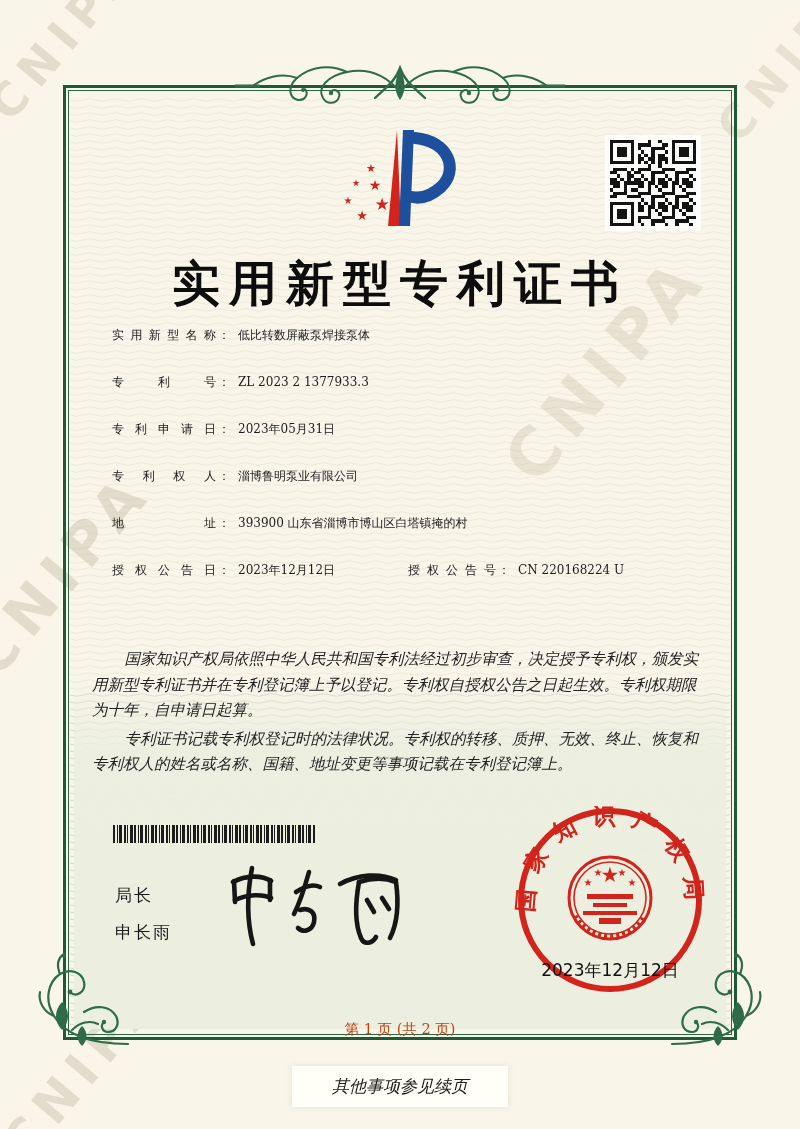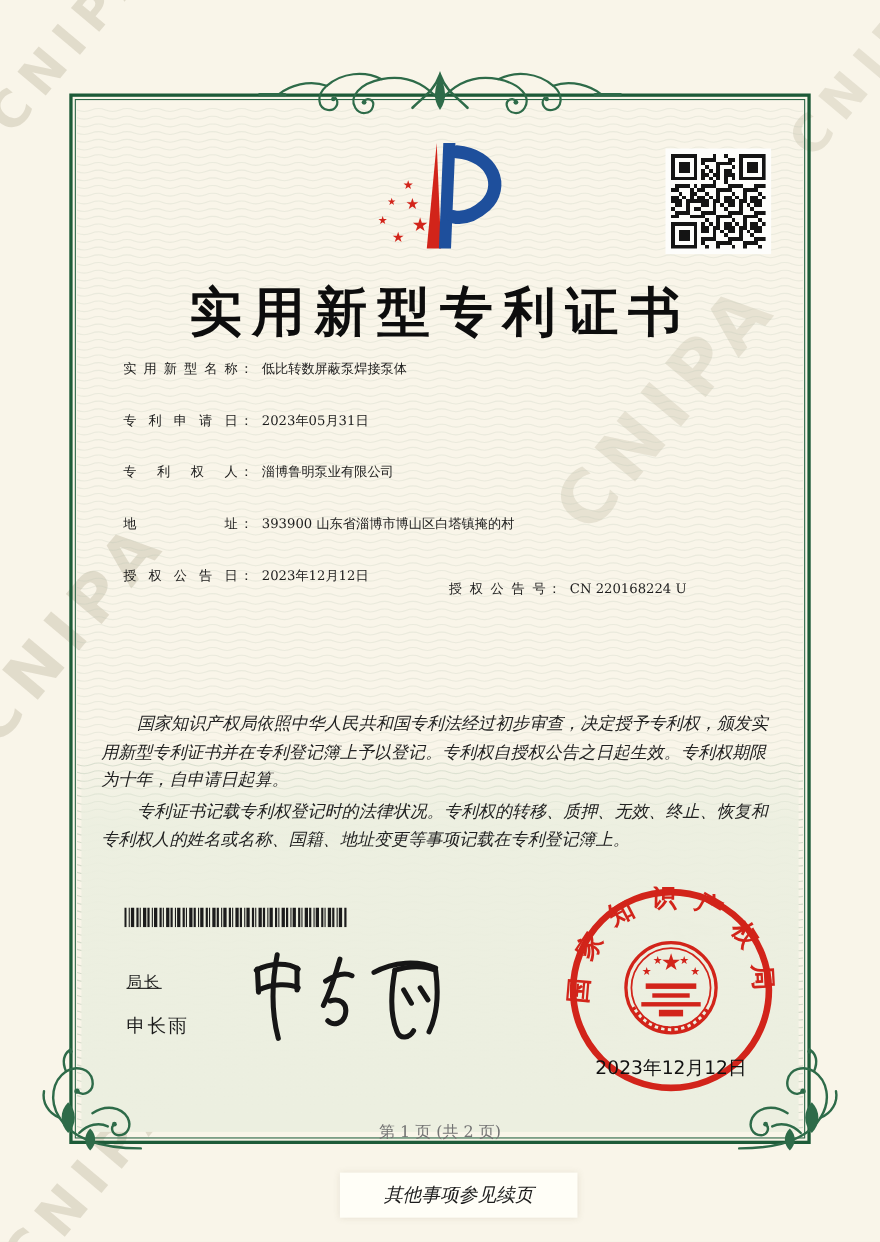--- a/index.html
+++ b/index.html
@@ -42,37 +42,37 @@
   .title{
     position:absolute;left:0;top:252px;width:100%;text-align:center;
     font-size:48px;font-weight:bold;letter-spacing:9px;color:#0d0d0d;
   }
   
   .fields{position:absolute;left:112px;top:323px;width:614px;font-size:12px;}
   .frow{line-height:25px;margin-bottom:22px;white-space:nowrap;position:relative;}
   .flabel{display:inline-block;width:104px;text-align:justify;text-align-last:justify;vertical-align:top;}
   .fcolon{display:inline-block;margin:0 2px 0 2px;}
   .fvalue{display:inline-block;margin-left:6px;}
-  .grant-second{position:absolute;left:296px;top:0;margin-top:12px;}
+  .grant-second{position:absolute;left:296px;top:0;}
   .grant-second .flabel{width:88px;}
   
   .paras{position:absolute;left:92px;top:646px;width:618px;
          font-size:15.5px;line-height:25.5px;font-style:italic;color:#222;}
   .paras p{margin:0 0 3px 0;text-indent:2.1em;font-family:Liberation Serif, serif;}
   
   .barcode-wrap{position:absolute;left:113px;top:825px;width:208px;height:18px;}
-  .sig-title{position:absolute;left:115px;top:884px;font-size:14px;letter-spacing:2px;text-decoration:underline;}
+  .sig-title{position:absolute;left:115px;top:884px;font-size:17px;letter-spacing:2px;}
   .sig-name{position:absolute;left:115px;top:921px;font-size:17px;letter-spacing:2px;}
   .signature{position:absolute;left:212px;top:852px;width:210px;height:110px;}
   .seal{position:absolute;left:511px;top:806px;width:198px;height:192px;}
-  .page-num{position:absolute;left:0;top:1020px;width:100%;text-align:center;font-size:14.5px;color:#737373;}
+  .page-num{position:absolute;left:0;top:1020px;width:100%;text-align:center;font-size:14.5px;color:#c2410c;}
   .note-box{
     position:absolute;left:50%;top:1066px;transform:translateX(-50%);
     background:#fffef7;padding:9px 40px;font-size:17px;font-style:italic;
-    box-shadow:0 0 6px rgba(120,110,80,0.15);white-space:nowrap;margin-left:17px;
+    box-shadow:0 0 6px rgba(120,110,80,0.15);white-space:nowrap;
   }
   
   .top-orn{position:absolute;left:50%;top:58px;transform:translateX(-50%);width:330px;height:56px;}
   .corner-orn{position:absolute;width:100px;height:100px;}
   .corner-bl{left:32px;top:952px;}
   .corner-br{left:668px;top:952px;transform:scaleX(-1);}
 </style>
 </head>
 <body>
 
@@ -528,20 +528,23 @@
       </svg>
   </div>
 
   <div class="title">实用新型专利证书</div>
 
   <div class="fields">
     <div class="frow">
       <span class="flabel">实用新型名称</span><span class="fcolon">：</span><span class="fvalue">低比转数屏蔽泵焊接泵体</span>
     </div>
     <div class="frow">
+      <span class="flabel">专利号</span><span class="fcolon">：</span><span class="fvalue">ZL 2023 2 1377933.3</span>
+    </div>
+    <div class="frow">
       <span class="flabel">专利申请日</span><span class="fcolon">：</span><span class="fvalue">2023年05月31日</span>
     </div>
     <div class="frow">
       <span class="flabel">专利权人</span><span class="fcolon">：</span><span class="fvalue">淄博鲁明泵业有限公司</span>
     </div>
     <div class="frow">
       <span class="flabel">地址</span><span class="fcolon">：</span><span class="fvalue">393900 山东省淄博市博山区白塔镇掩的村</span>
     </div>
     <div class="frow">
       <span class="flabel">授权公告日</span><span class="fcolon">：</span><span class="fvalue">2023年12月12日</span>

